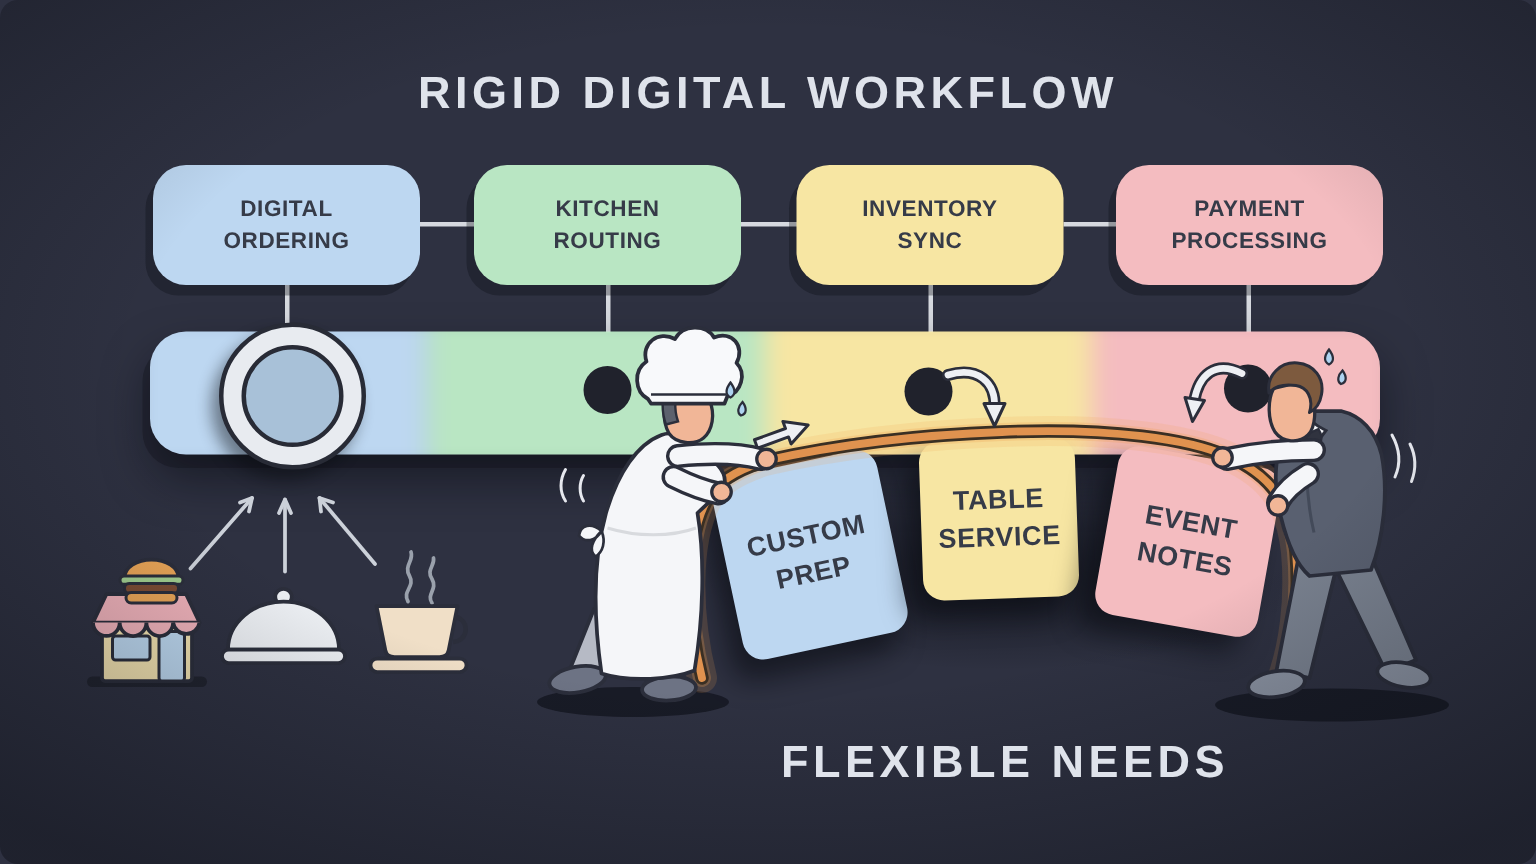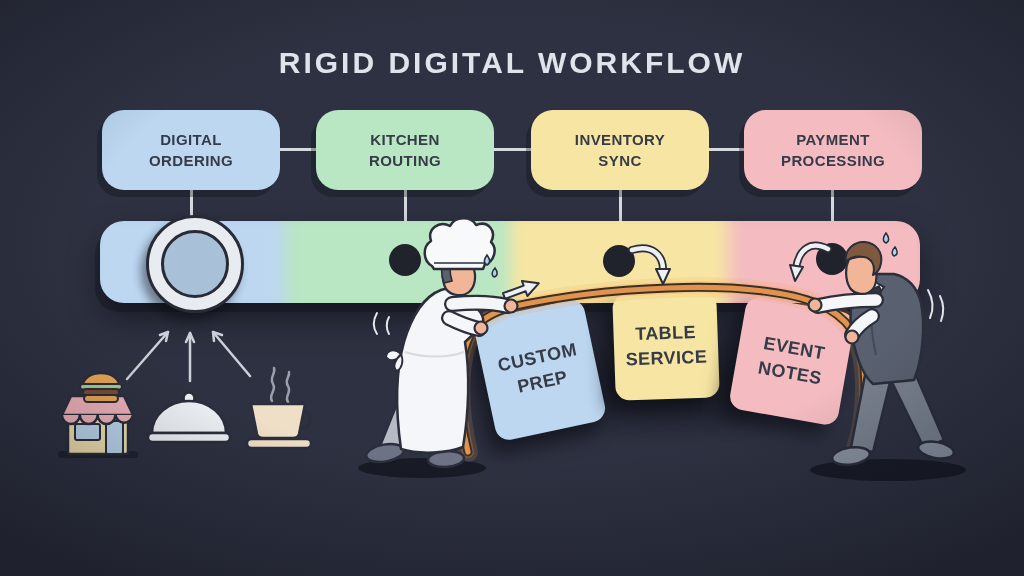--- a/index.html
+++ b/index.html
@@ -1,17 +1,17 @@
 <!DOCTYPE html>
 <html><head>
 <meta charset="utf-8">
 <style>
   html,body{margin:0;padding:0;background:#2e3141;}
   .stage{position:relative;width:1024px;height:576px;background:#2e3141;overflow:hidden;
-         font-family:"Liberation Sans",sans-serif;}
+         font-family:"Liberation Sans",sans-serif;border-radius:12px;}
   .title{position:absolute;top:46px;left:0;width:100%;text-align:center;font-size:30px;
          letter-spacing:3px;color:#dfe3eb;font-weight:600;z-index:9;}
   .caption{position:absolute;top:492px;left:348px;width:644px;text-align:center;font-size:30px;
          letter-spacing:3px;color:#dfe3eb;font-weight:600;z-index:9;}
   .step-box{position:absolute;top:110px;width:178px;height:80px;border-radius:22px;display:flex;
          align-items:center;justify-content:center;box-shadow:-5px 7px 0 rgba(10,12,19,.32);z-index:2;}
   .step-box .lbl,.need-card .lbl{font-size:15px;font-weight:600;color:#363b48;letter-spacing:.4px;
          line-height:1.4;white-space:pre-line;text-align:center;}
   .sb1{left:102px;} .sb2{left:316px;} .sb3{left:531px;} .sb4{left:744px;}
   .h-conn{position:absolute;top:148px;height:3px;background:#d6d9df;z-index:1;}
@@ -218,14 +218,15 @@
       <path d="M849 259 C845 267 845 280 850 288 C855 295 866 296 872 290 C877 285 878 272 874 263 L866 255 Z" fill="#f1b697" stroke="#2b2e3b" stroke-width="2.2" stroke-linejoin="round"></path>
       <path d="M846 262 C844 250 854 241 865 242 C876 243 883 252 881 263 C880 269 877 273 873 275 C876 265 871 258 864 257 C857 256 850 257 846 262 Z" fill="#7d5a3e" stroke="#2b2e3b" stroke-width="2" stroke-linejoin="round"></path>
       <g>
         <path d="M886 233 C889 237 890 241 886 243 C882 241 883 237 886 233 Z" fill="#aed3f0" stroke="#2b2e3b" stroke-width="1.5"></path>
         <path d="M895 247 C898 251 898 255 894 256 C891 254 892 250 895 247 Z" fill="#aed3f0" stroke="#2b2e3b" stroke-width="1.5"></path>
       </g>
       <path d="M928 290 C933 299 934 309 930 318 M940 296 C944 304 944 313 941 321" stroke="#e6e8ee" stroke-width="2" fill="none" stroke-linecap="round"></path>
     </g>
   </svg>
 
+  <div class="caption">FLEXIBLE NEEDS</div>
   <div class="vignette"></div>
 </div>
 
 </body></html>

